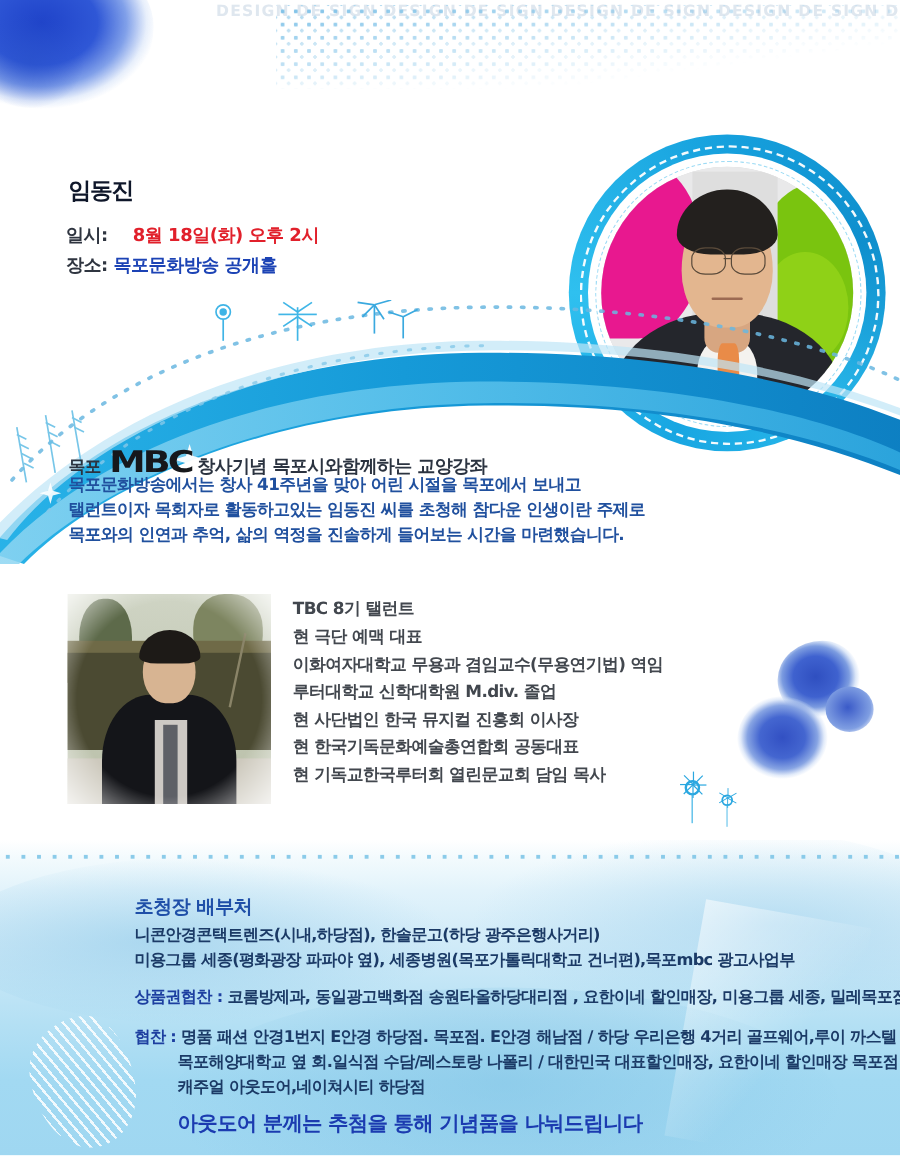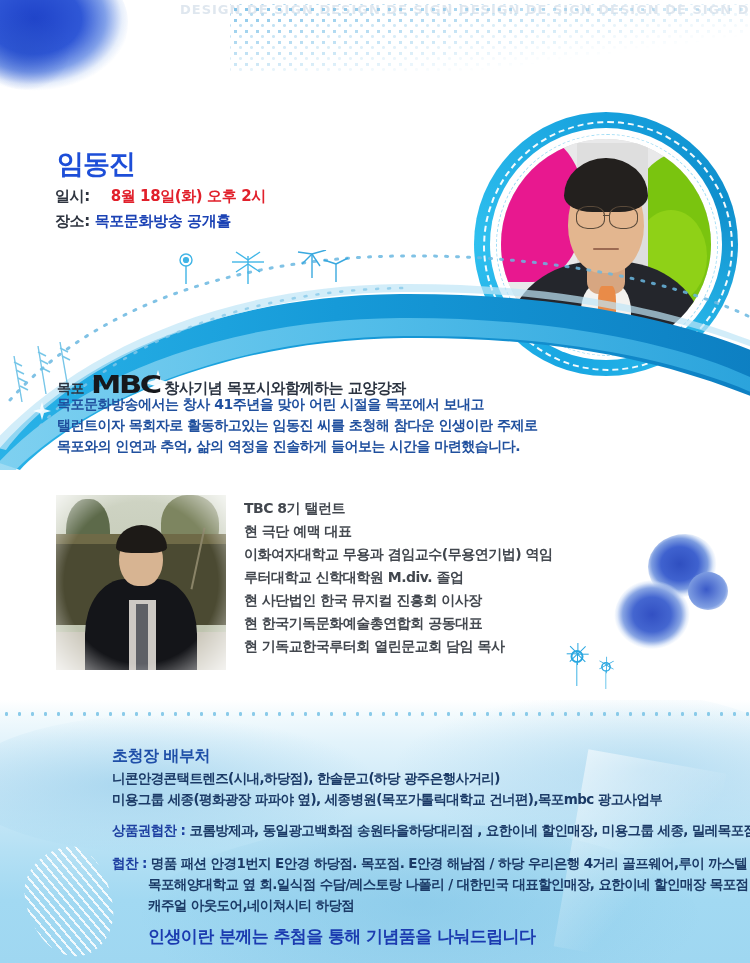--- a/index.html
+++ b/index.html
@@ -66,21 +66,21 @@
     white-space:nowrap;
   }
   .subtitle-row{
     position:absolute;left:57px;top:146px;
     white-space:nowrap;display:flex;align-items:baseline;gap:9px;
   }
   .subtitle-txt{
     font-size:17px;font-weight:bold;color:#3c6fd0;letter-spacing:-.6px;
   }
   .subtitle-name{
-    font-size:27px;font-weight:bold;color:#1d4ed8;letter-spacing:-1px;
+    font-size:19px;font-weight:bold;color:#0f172a;letter-spacing:-1px;
   }
   .info-line{
     position:absolute;left:55px;white-space:nowrap;font-size:15px;font-weight:bold;
     letter-spacing:-.4px;
   }
   .info-line.l1{top:187px;}
   .info-line.l2{top:212px;}
   .info-lbl{color:#2f3540;}
   .info-val-red{color:#e1202b;margin-left:16px;}
   .info-val-blue{color:#1c43b5;}
@@ -463,15 +463,15 @@
     <span>코롬방제과, 동일광고백화점 송원타올하당대리점 , 요한이네 할인매장, 미용그룹 세종, 밀레목포점,</span>
   </div>
 
   <div class="spons-row">
     <span class="spons-lbl">협찬 :</span>
     <span>명품 패션 안경1번지 E안경 하당점. 목포점. E안경 해남점 / 하당 우리은행 4거리 골프웨어,루이 까스텔</span>
   </div>
   <div class="spons-l2">목포해양대학교 옆 회.일식점 수담/레스토랑 나폴리 / 대한민국 대표할인매장, 요한이네 할인매장 목포점 해남점</div>
   <div class="spons-l3">캐주얼 아웃도어,네이쳐시티 하당점</div>
 
-  <div class="closing">인생이란 분께는 추첨을 통해 기념품을 나눠드립니다</div>
+  <div class="closing">아웃도어 분께는 추첨을 통해 기념품을 나눠드립니다</div>
 
 </div>
 
 </body></html>

